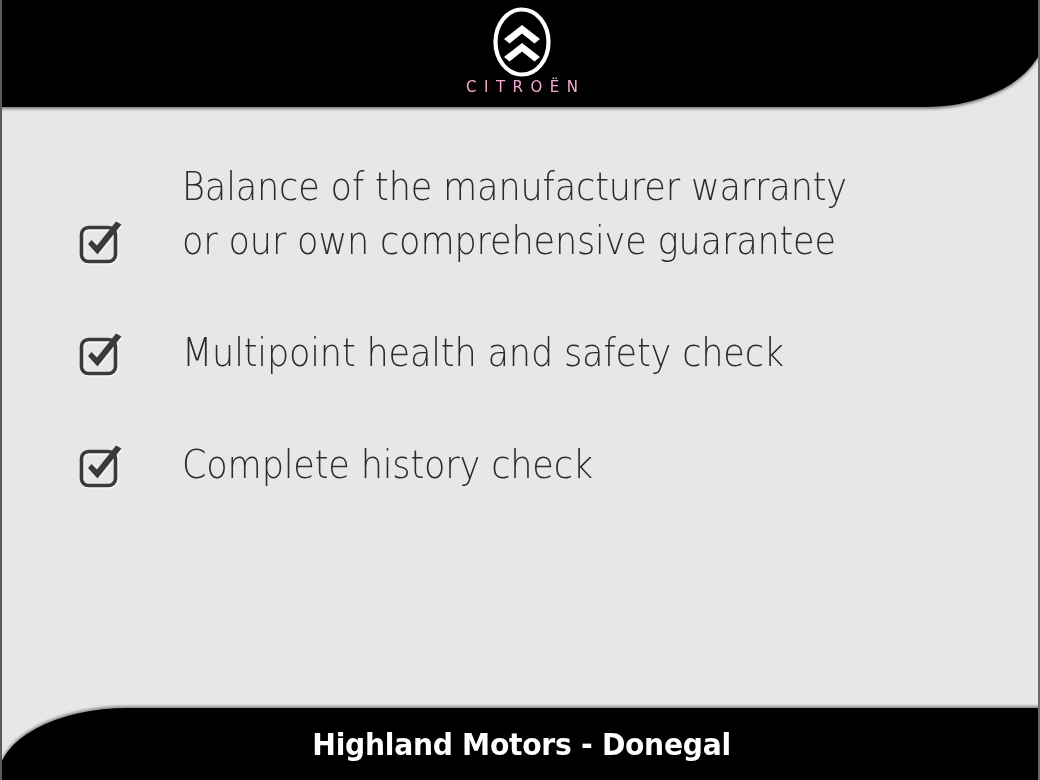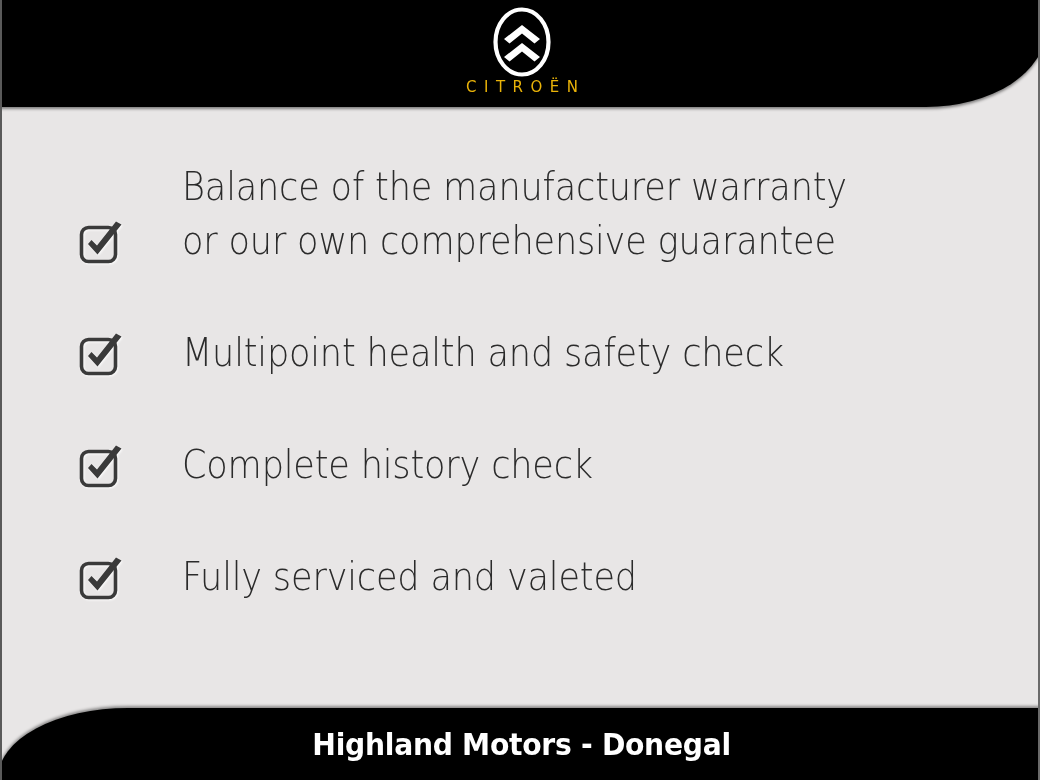--- a/index.html
+++ b/index.html
@@ -43,21 +43,21 @@
   }
 
   .logo-mark {
     width: 62px;
     height: 72px;
     display: block;
   }
 
   .wordmark {
     margin-top: 2px;
-    color: #eab308;
+    color: #f9a8d4;
     font-size: 15px;
     font-weight: 400;
     letter-spacing: 7.5px;
     text-indent: 7.5px;
     font-family: "DejaVu Sans", sans-serif;
     line-height: 1;
   }
 
   
   .list {
@@ -172,29 +172,20 @@
     <div class="row">
       <div class="check-cell">
         <svg class="check-icon" viewBox="0 0 50 50" aria-hidden="true">
           <rect x="4.5" y="9.5" width="34" height="34" rx="7" ry="7" fill="none" stroke="#3a3a3a" stroke-width="3.6"></rect>
           <path d="M11 26 L20.5 36.5 L44.5 6.5 L39 3.5 L20 27.5 L14.5 22 Z" fill="#3a3a3a"></path>
         </svg>
       </div>
       <div class="row-text">Complete history check</div>
     </div>
 
-    <div class="row">
-      <div class="check-cell">
-        <svg class="check-icon" viewBox="0 0 50 50" aria-hidden="true">
-          <rect x="4.5" y="9.5" width="34" height="34" rx="7" ry="7" fill="none" stroke="#3a3a3a" stroke-width="3.6"></rect>
-          <path d="M11 26 L20.5 36.5 L44.5 6.5 L39 3.5 L20 27.5 L14.5 22 Z" fill="#3a3a3a"></path>
-        </svg>
-      </div>
-      <div class="row-text">Fully serviced and valeted</div>
-    </div>
 
   </div>
 
   <div class="bottom-bar">
     <div class="dealer-name">Highland Motors - Donegal</div>
   </div>
 
 </div>
 
 </body></html>

